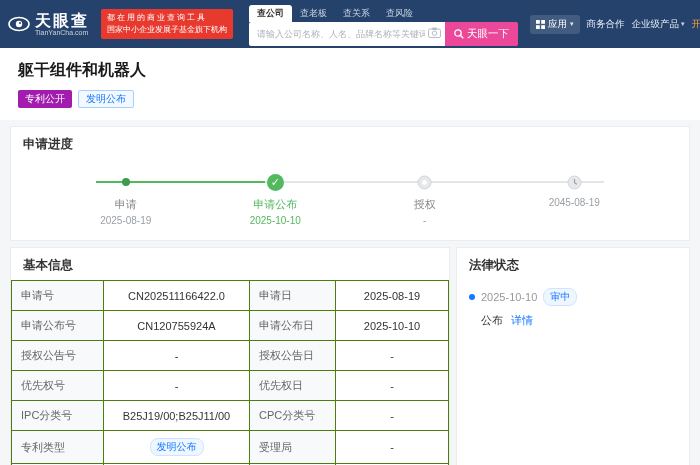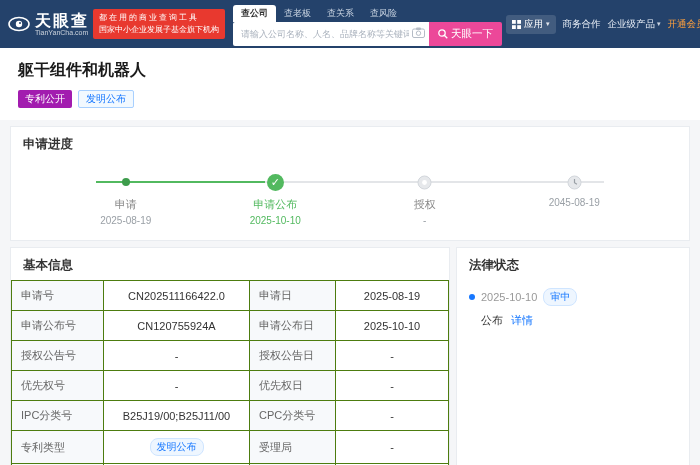--- a/index.html
+++ b/index.html
@@ -1,21 +1,21 @@
 <!DOCTYPE html>
 <html><head>
 <meta charset="utf-8">
 <style>
   * { box-sizing: border-box; margin: 0; padding: 0; }
   html,body { width:700px; height:465px; overflow:hidden; background:#f5f6f8;
     font-family:"Liberation Sans","DejaVu Sans",sans-serif; }
 
   
   .topbar { height:48px; background:#24426b; display:flex; align-items:center;
-    padding:0 8px; gap:4px; overflow:hidden; white-space:nowrap; }
+    padding:0 8px; gap:12px; overflow:hidden; white-space:nowrap; }
   .logo { display:flex; align-items:center; gap:5px; cursor:pointer; flex:none; }
   .logo-cn { font-size:16px; font-weight:bold; color:#fff; letter-spacing:2px; line-height:1.1; }
   .logo-en { font-size:7px; color:rgba(255,255,255,.75); }
   .banner { background:#e8392f; color:#fff; font-size:8px; line-height:1.55;
     padding:3px 6px; border-radius:2px; flex:none; }
   .banner div:first-child { letter-spacing:2px; }
 
   .search-wrap { display:flex; flex-direction:column; margin-left:4px; flex:none; }
   .tabs { display:flex; align-items:flex-end; height:15px; }
   .tab { font-size:9px; color:#c9d4e2; padding:2px 8px; cursor:pointer;margin-top:35px; }

